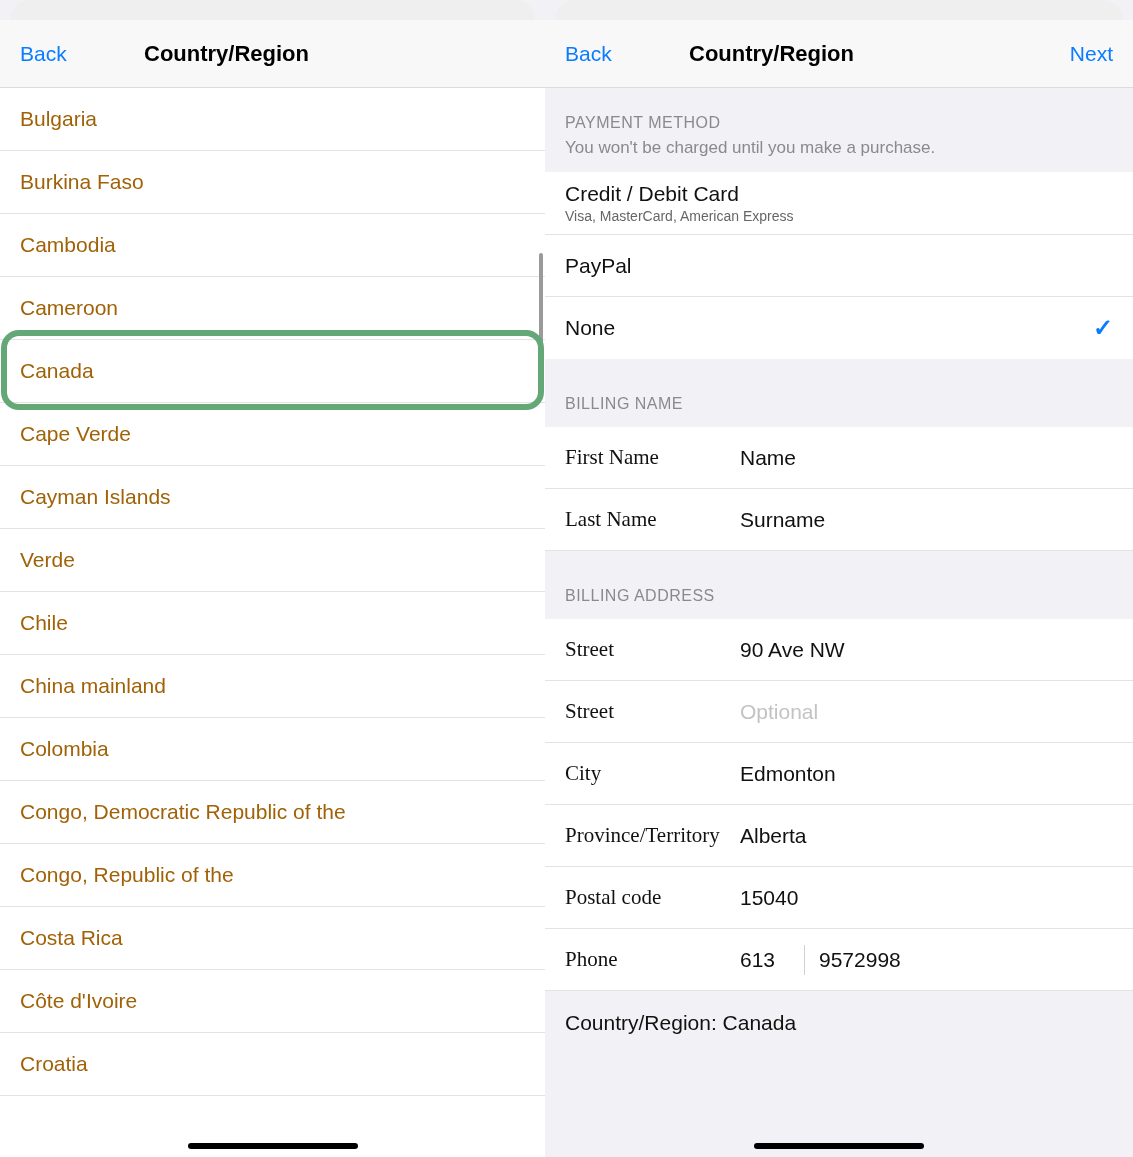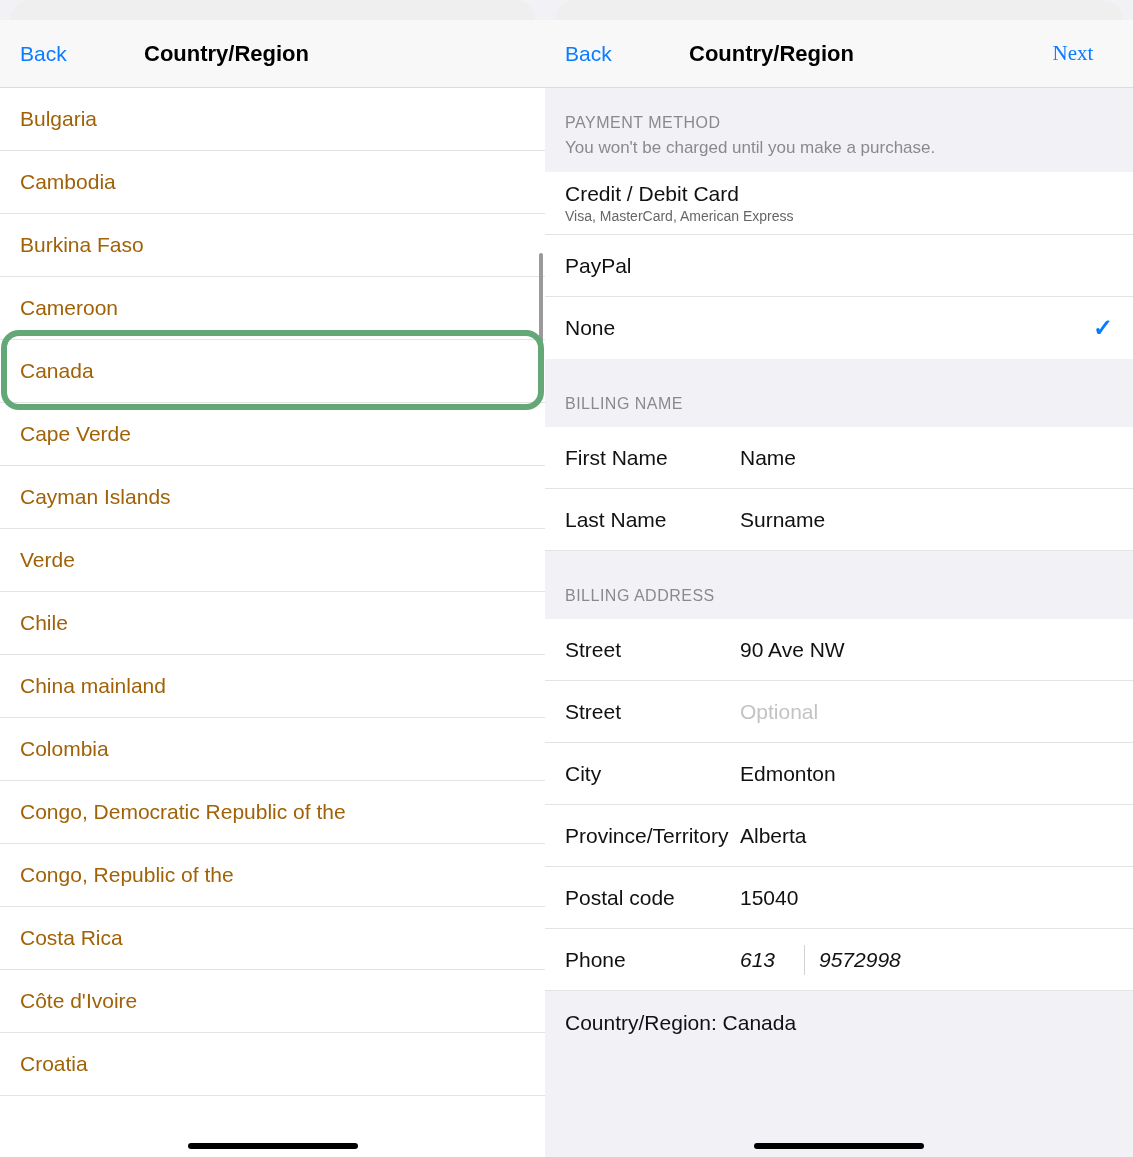--- a/index.html
+++ b/index.html
@@ -41,21 +41,21 @@
     display: flex;
     align-items: center;
     justify-content: space-between;
     height: 68px;
     padding: 0 20px;
     border-bottom: 1px solid #dcdcdc;
     background: #f8f8f9;
     gap: 44px;
   }
   .nav-side { width: 80px; font-size: 21px; color: #0a7cff; }
-  .nav-side.right { text-align: center; font-family: Liberation Serif, serif; }
+  .nav-side.right { text-align: right; }
   .nav-title { font-size: 22px; font-weight: 700; color: #000; text-align: left; flex: 1; }
 
   
   .country-list {
     background: #fff;
     flex: 1;
     overflow: hidden;
     position: relative;
   }
   .country-row {
@@ -139,24 +139,24 @@
   .form-row {
     display: flex;
     align-items: center;
     padding: 0 20px;
     min-height: 62px;
     border-bottom: 1px solid #e3e3e3;
     background: #fff;
     font-size: 21px;
     color: #111;
   }
-  .form-row .label { width: 175px; }
+  .form-row .label { width: 175px; font-family: Liberation Serif, serif; }
   .form-row .value { flex: 1; color: #111; }
   .form-row .value.placeholder { color: #c3c3c6; }
-  .phone-parts { display: flex; align-items: center; flex: 1; font-style: italic; }
+  .phone-parts { display: flex; align-items: center; flex: 1; }
   .phone-cc { width: 60px; }
   .phone-divider { width: 1px; height: 30px; background: #d0d0d0; margin: 0 14px 0 4px; }
 
   .footer-row {
     display: flex;
     align-items: center;
     padding: 20px 20px 0 20px;
     font-size: 21px;
     color: #111;
     background: #f2f2f6;
@@ -171,22 +171,22 @@
     <div class="tab-hint"></div>
     <div class="navbar">
       <div class="nav-side">Back</div>
       <div class="nav-title">Country/Region</div>
       <div class="nav-side right"></div>
     </div>
     <div class="country-list" id="country-list">
 
       <div class="scroll-hint"></div>
       <div class="country-row first">Bulgaria</div>
+        <div class="country-row">Burkina Faso</div>
         <div class="country-row">Cambodia</div>
-        <div class="country-row">Burkina Faso</div>
         <div class="country-row">Cameroon</div>
         <div class="country-row">Canada</div>
         <div class="country-row">Cape Verde</div>
         <div class="country-row">Cayman Islands</div>
         <div class="country-row">Verde</div>
         <div class="country-row">Chile</div>
         <div class="country-row">China mainland</div>
         <div class="country-row">Colombia</div>
         <div class="country-row">Congo, Democratic Republic of the</div>
         <div class="country-row">Congo, Republic of the</div>

